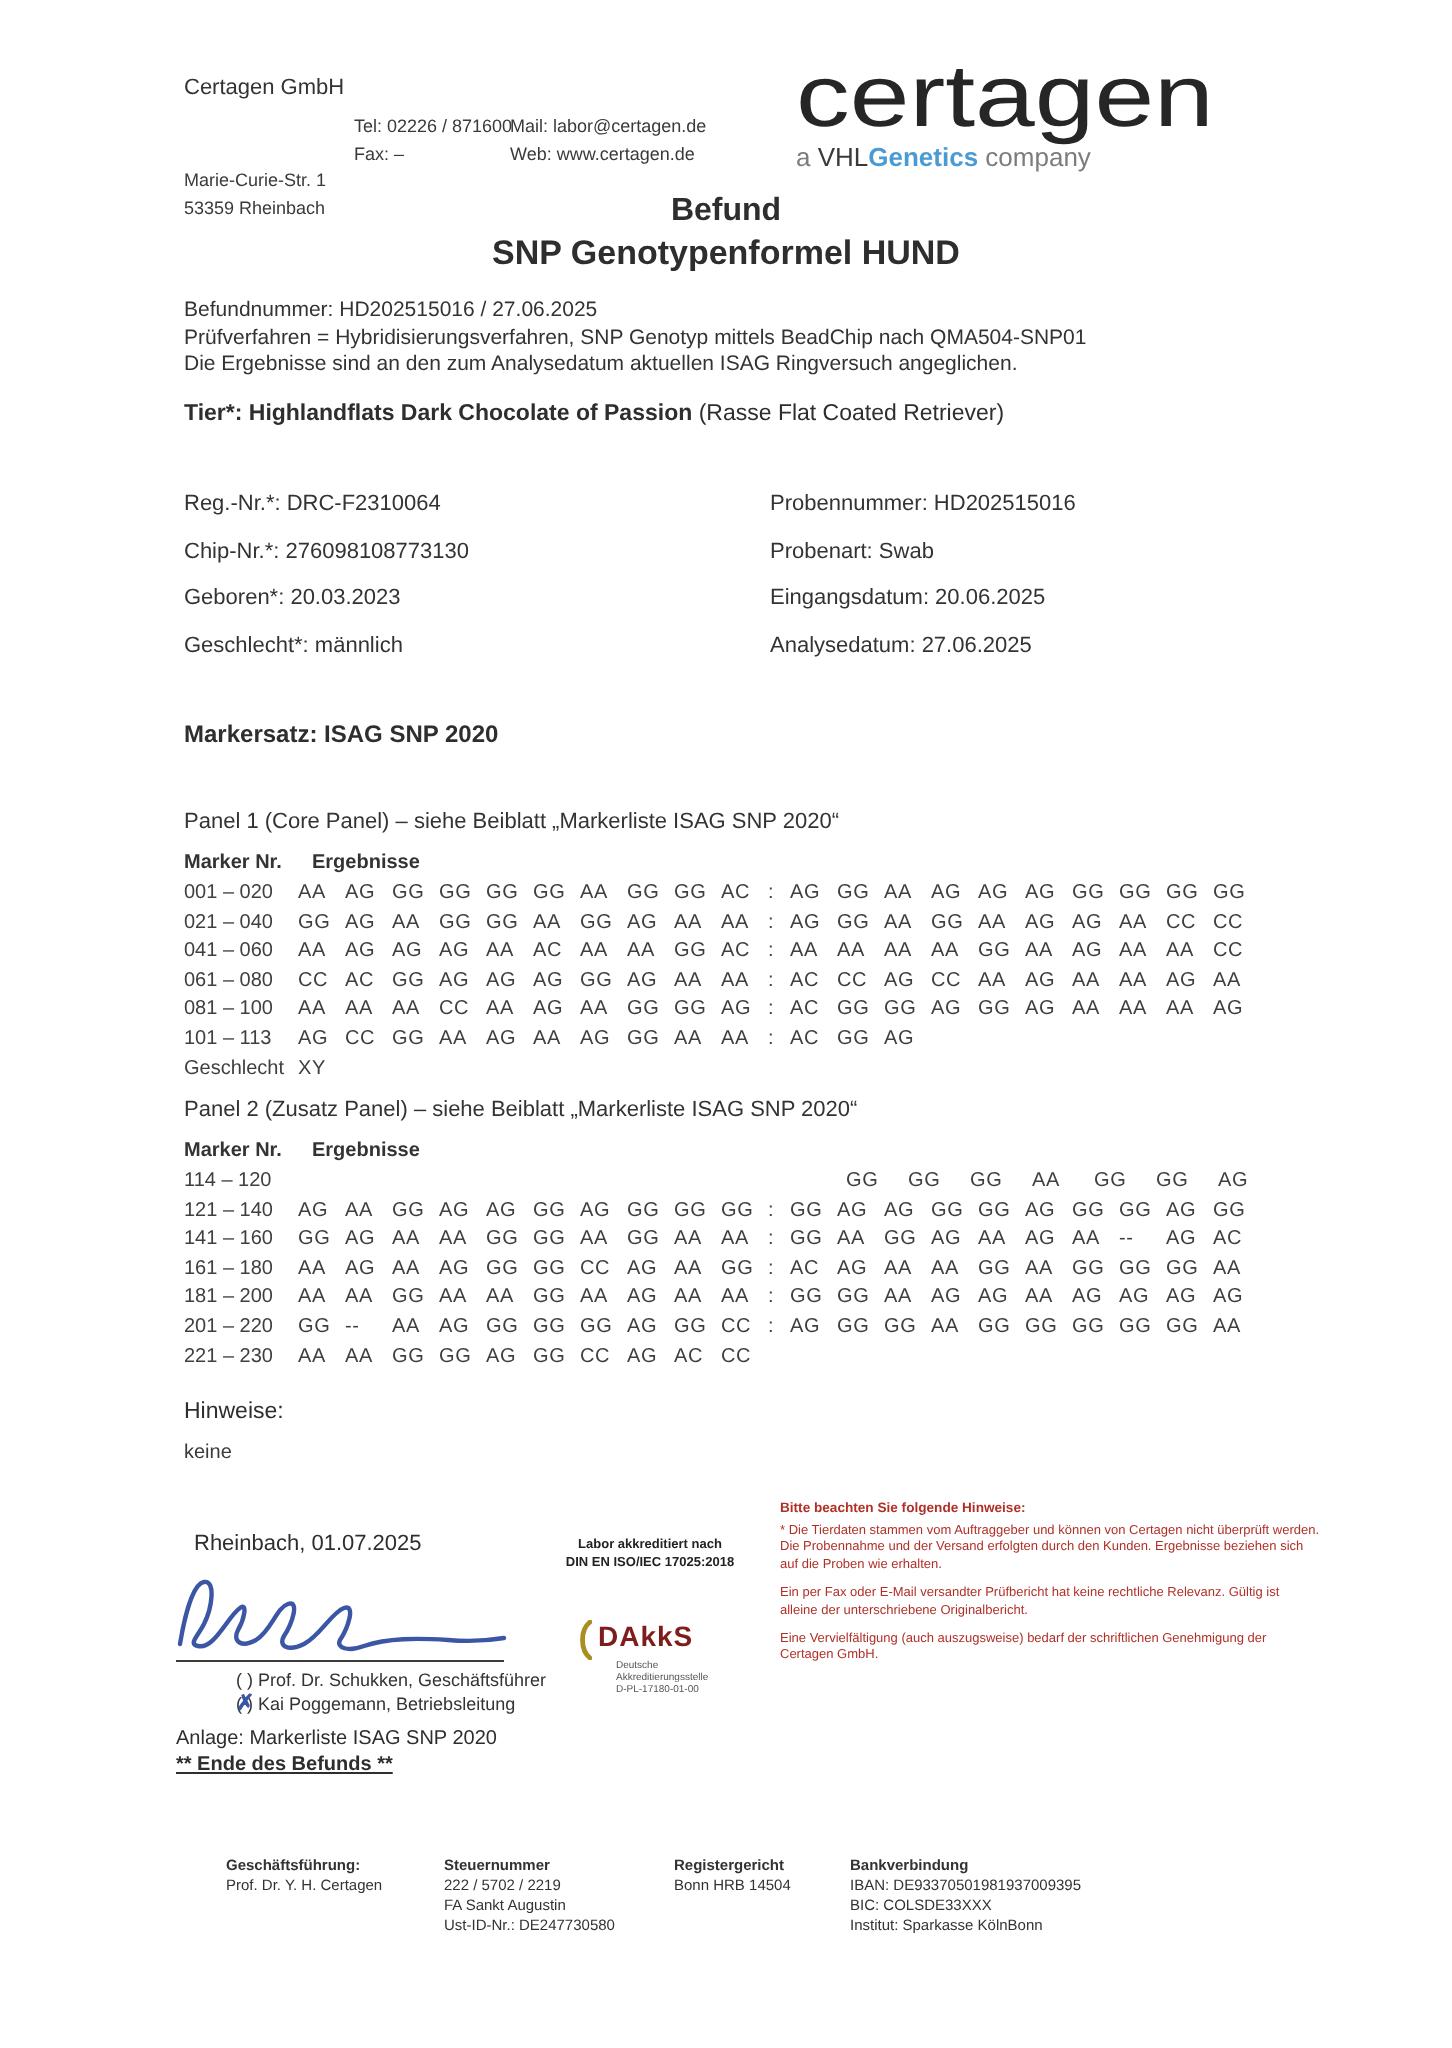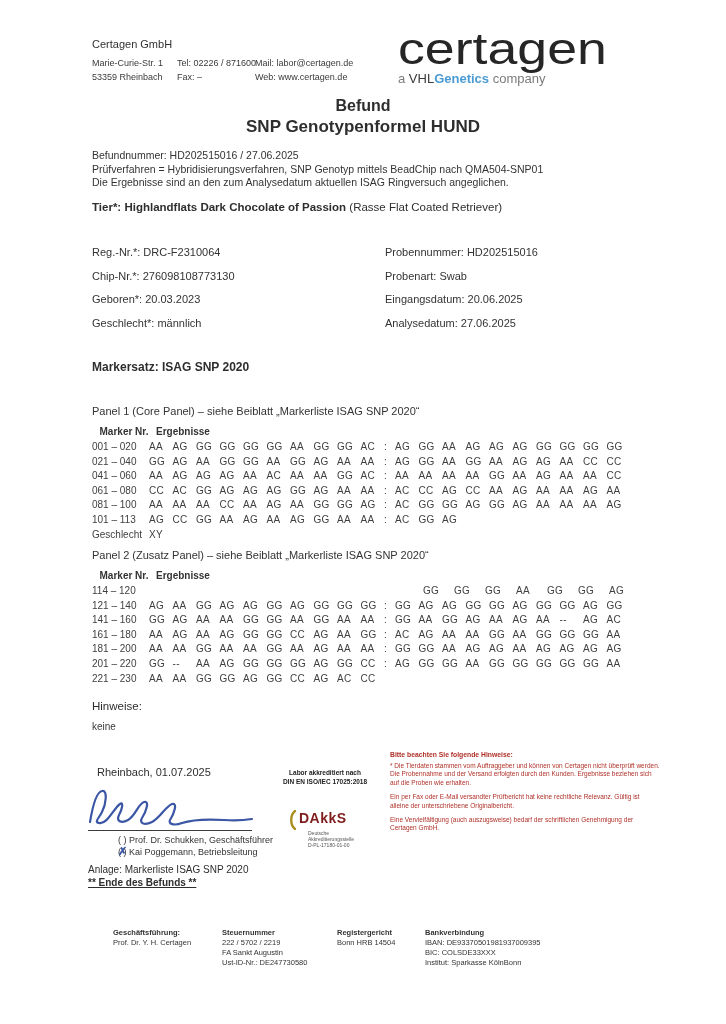--- a/index.html
+++ b/index.html
@@ -2,21 +2,21 @@
 <html><head>
 <meta charset="utf-8">
 <style>
   html,body{margin:0;padding:0;background:#e8e8e8;}
   .page{position:relative;width:726px;height:1024px;background:#ffffff;margin:0 auto;
         font-family:"Liberation Sans", sans-serif;color:#2e2e2e;overflow:hidden;}
 
   
   .company-name{position:absolute;left:92px;top:38px;font-size:11px;color:#333;}
   .addr-col{position:absolute;top:56px;font-size:9px;line-height:14px;color:#3a3a3a;}
-  .addr-1{left:92px;} .addr-2{left:177px;} .addr-3{left:255px;}
+  .addr-1{left:92px;margin-top:27px;} .addr-2{left:177px;} .addr-3{left:255px;}
 
   .logo{position:absolute;left:398px;top:28px;width:260px;}
   .logo-word{font-size:44px;line-height:42px;color:#262626;font-weight:500;letter-spacing:0px;
              transform:scaleX(1.22);transform-origin:left center;white-space:nowrap;}
   .logo-tag{font-size:13px;color:#7c7c7c;margin-top:1px;}
   .logo-tag .vhl{font-weight:normal;color:#3a3a3a;margin-top:28px;}
   .logo-tag .gen{font-weight:bold;color:#4a9bd4;}
 
   
   .title{position:absolute;top:97px;left:0;width:726px;text-align:center;}
@@ -36,21 +36,21 @@
   .detail-line{height:23.5px;font-size:11px;color:#333;}
 
   
   .markersatz{position:absolute;left:92px;top:360px;font-size:12px;font-weight:bold;}
 
   
   .panel{position:absolute;left:92px;}
   .panel-1{top:405px;} .panel-2{top:549px;}
   .panel-heading{font-size:11px;color:#333;}
   .colheads{display:flex;margin-top:9px;font-size:10px;font-weight:bold;color:#333;}
-  .colhead-marker{width:64px;text-align:center;}
+  .colhead-marker{width:64px;}
   .rows{margin-top:4px;}
   .geno-row{display:flex;height:14.6px;font-size:10px;color:#3f3f3f;align-items:baseline;}
   .marker-cell{width:57px;}
   .pair{width:23.5px;letter-spacing:0.3px;}
   .pair-wide{width:31px;}
   .colon{width:11px;text-align:left;}
   .lead-spacer{width:274px;}
 
   
   .hinweise{position:absolute;left:92px;top:700px;}

